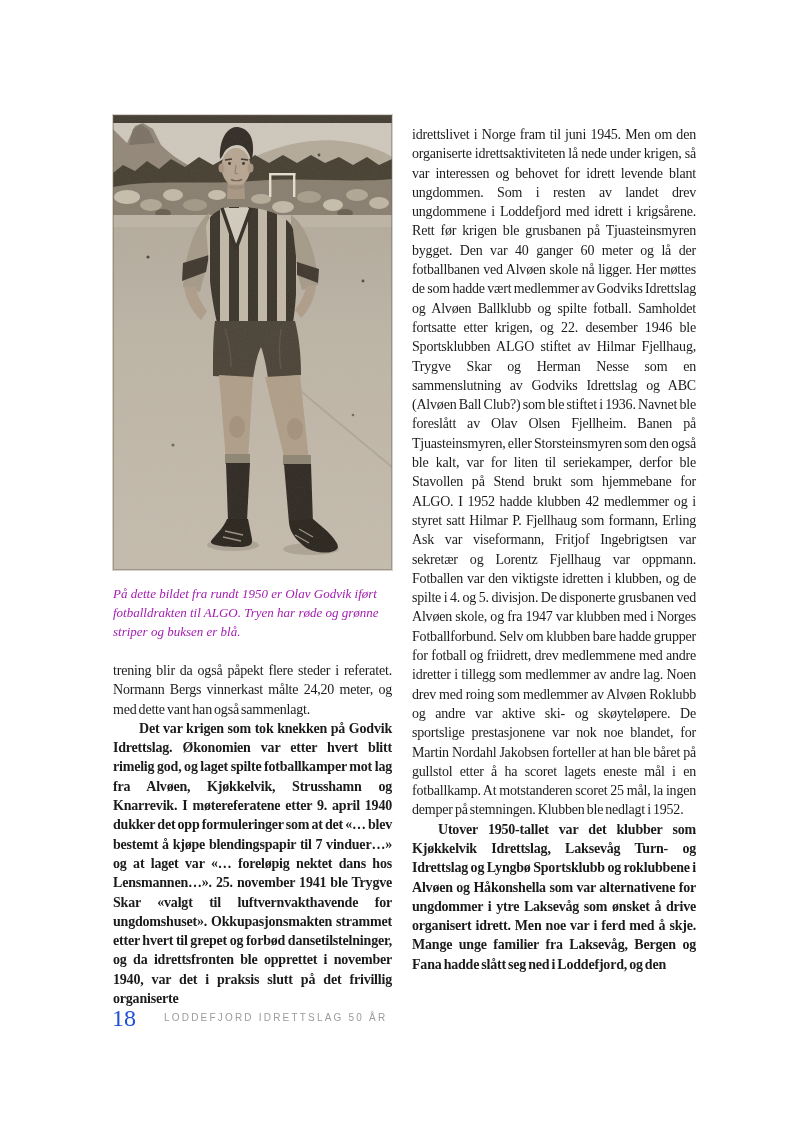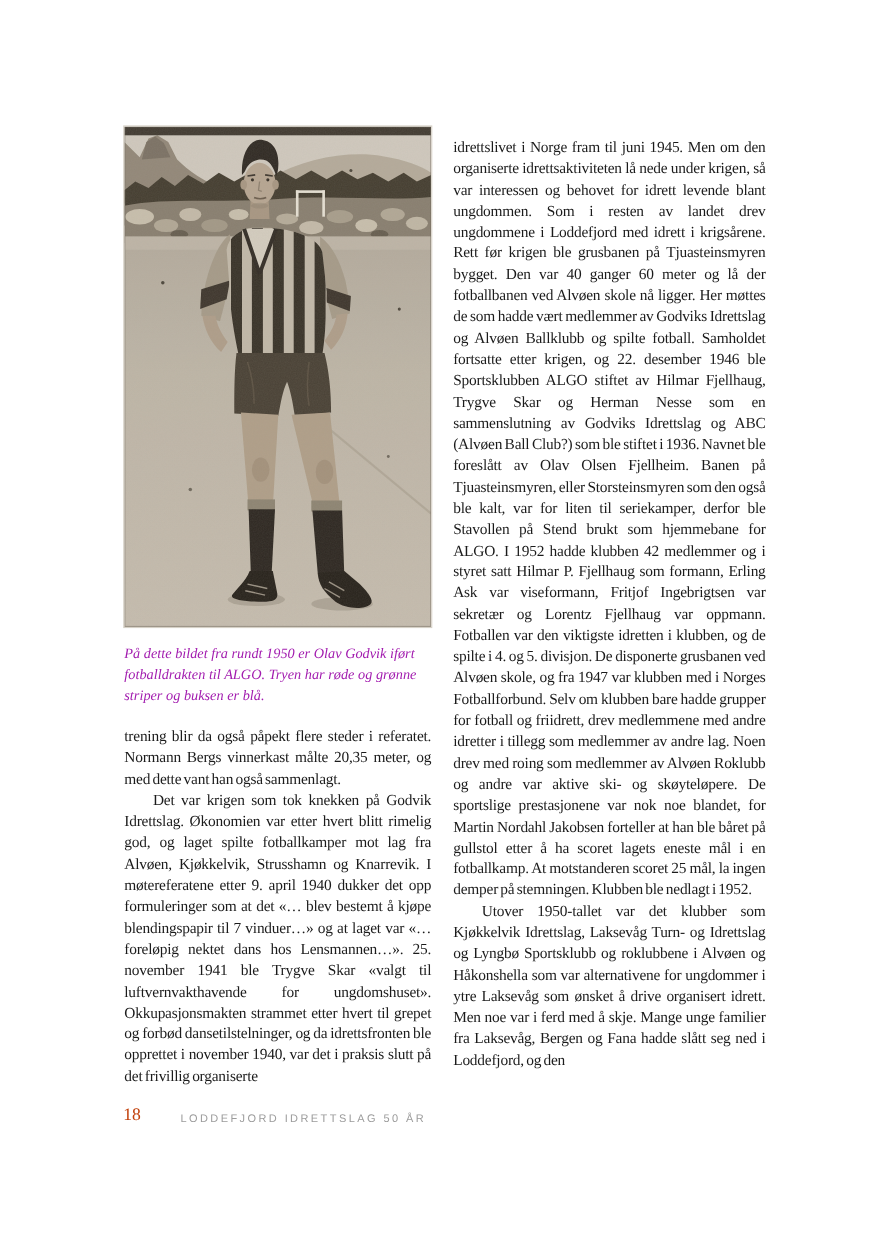--- a/index.html
+++ b/index.html
@@ -32,29 +32,29 @@
   }
   .body-copy {
     font-size:14px;
     line-height:19.3px;
     text-align:justify;
     letter-spacing:-0.2px;
     word-spacing:-1.2px;
     margin-top:18px;
   }
   .col-left .body-copy { margin-top:20px; }
-  .body-copy p.indent { text-indent:26px; }
+  .body-copy p.indent { text-indent:26px;font-weight:bold; }
   
   .col-right {
     position:absolute; left:412px; top:107px; width:284px;
   }
   
   .footer-pagenum {
     position:absolute; left:112px; top:1005px;
-    font-size:16px; color:#c2410c;
+    font-size:24px; color:#1d4ed8;
     font-family:"Liberation Serif","DejaVu Serif",serif;
   }
   .footer-title {
     position:absolute; left:164px; top:1012px;
     font-family:"Liberation Sans","DejaVu Sans",sans-serif;
     font-size:10px; letter-spacing:2.2px;
     color:#9b9b9b; font-weight:500;
   }
 </style>
 </head>
@@ -191,21 +191,21 @@
         <rect x="0" y="0" width="279" height="8" fill="#3e382f"></rect>
         <rect x="0" y="0" width="279" height="455" fill="none" stroke="#6b6458" stroke-width="2" opacity="0.45"></rect>
         <rect x="0" y="0" width="279" height="455" fill="#8a7a60" opacity="0.06"></rect>
         <rect x="0" y="0" width="279" height="455" filter="url(#grain)" opacity="0.8"></rect>
       </svg>
     </figure>
 
     <figcaption class="caption">På dette bildet fra rundt 1950 er Olav Godvik iført fotballdrakten til ALGO. Tryen har røde og grønne striper og buksen er blå.</figcaption>
 
     <div class="body-copy">
-      <p>trening blir da også påpekt flere steder i referatet. Normann Bergs vinnerkast målte 20,35 meter, og med dette vant han også sammenlagt.</p>
+      <p>trening blir da også påpekt flere steder i referatet. Normann Bergs vinnerkast målte 24,20 meter, og med dette vant han også sammenlagt.</p>
       <p class="indent">Det var krigen som tok knekken på Godvik Idrettslag. Økonomien var etter hvert blitt rimelig god, og laget spilte fotballkamper mot lag fra Alvøen, Kjøkkelvik, Strusshamn og Knarrevik. I møtereferatene etter 9. april 1940 dukker det opp formuleringer som at det «… blev bestemt å kjøpe blendingspapir til 7 vinduer…» og at laget var «… foreløpig nektet dans hos Lensmannen…». 25. november 1941 ble Trygve Skar «valgt til luftvernvakthavende for ungdomshuset». Okkupasjonsmakten strammet etter hvert til grepet og forbød dansetilstelninger, og da idrettsfronten ble opprettet i november 1940, var det i praksis slutt på det frivillig organiserte</p>
     </div>
   </div>
 
   <div class="col-right">
     <div class="body-copy">
       <p>idrettslivet i Norge fram til juni 1945. Men om den organiserte idrettsaktiviteten lå nede under krigen, så var interessen og behovet for idrett levende blant ungdommen. Som i resten av landet drev ungdommene i Loddefjord med idrett i krigsårene. Rett før krigen ble grusbanen på Tjuasteinsmyren bygget. Den var 40 ganger 60 meter og lå der fotballbanen ved Alvøen skole nå ligger. Her møttes de som hadde vært medlemmer av Godviks Idrettslag og Alvøen Ballklubb og spilte fotball. Samholdet fortsatte etter krigen, og 22. desember 1946 ble Sportsklubben ALGO stiftet av Hilmar Fjellhaug, Trygve Skar og Herman Nesse som en sammenslutning av Godviks Idrettslag og ABC (Alvøen Ball Club?) som ble stiftet i 1936. Navnet ble foreslått av Olav Olsen Fjellheim. Banen på Tjuasteinsmyren, eller Storsteinsmyren som den også ble kalt, var for liten til seriekamper, derfor ble Stavollen på Stend brukt som hjemmebane for ALGO. I 1952 hadde klubben 42 medlemmer og i styret satt Hilmar P. Fjellhaug som formann, Erling Ask var viseformann, Fritjof Ingebrigtsen var sekretær og Lorentz Fjellhaug var oppmann. Fotballen var den viktigste idretten i klubben, og de spilte i 4. og 5. divisjon. De disponerte grusbanen ved Alvøen skole, og fra 1947 var klubben med i Norges Fotballforbund. Selv om klubben bare hadde grupper for fotball og friidrett, drev medlemmene med andre idretter i tillegg som medlemmer av andre lag. Noen drev med roing som medlemmer av Alvøen Roklubb og andre var aktive ski- og skøyteløpere. De sportslige prestasjonene var nok noe blandet, for Martin Nordahl Jakobsen forteller at han ble båret på gullstol etter å ha scoret lagets eneste mål i en fotballkamp. At motstanderen scoret 25 mål, la ingen demper på stemningen. Klubben ble nedlagt i 1952.</p>
       <p class="indent">Utover 1950-tallet var det klubber som Kjøkkelvik Idrettslag, Laksevåg Turn- og Idrettslag og Lyngbø Sportsklubb og roklubbene i Alvøen og Håkonshella som var alternativene for ungdommer i ytre Laksevåg som ønsket å drive organisert idrett.  Men noe var i ferd med å skje. Mange unge familier fra Laksevåg, Bergen og Fana hadde slått seg ned i Loddefjord, og den</p>
     </div>
   </div>

